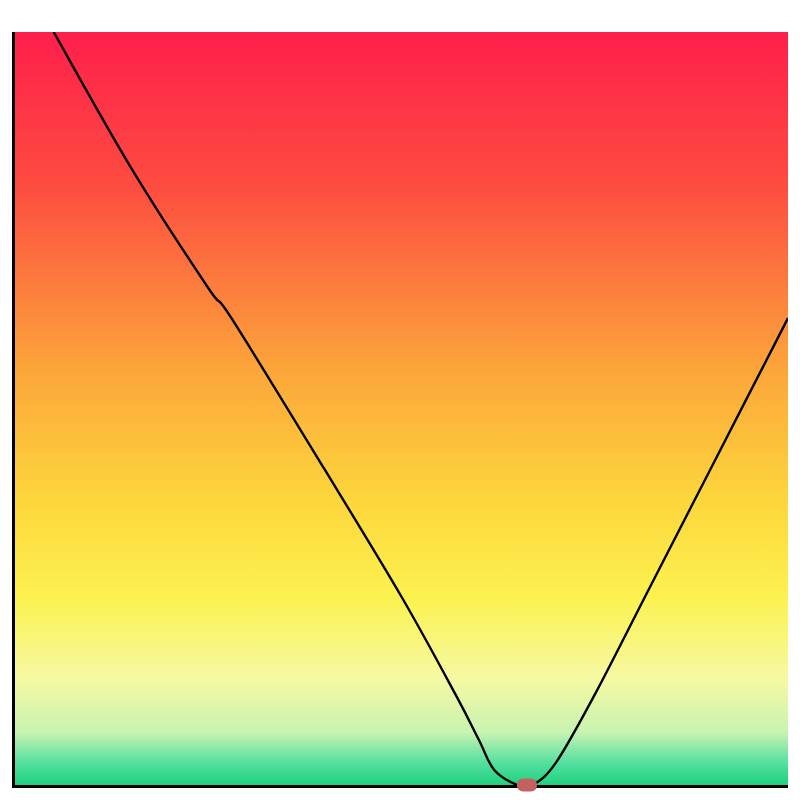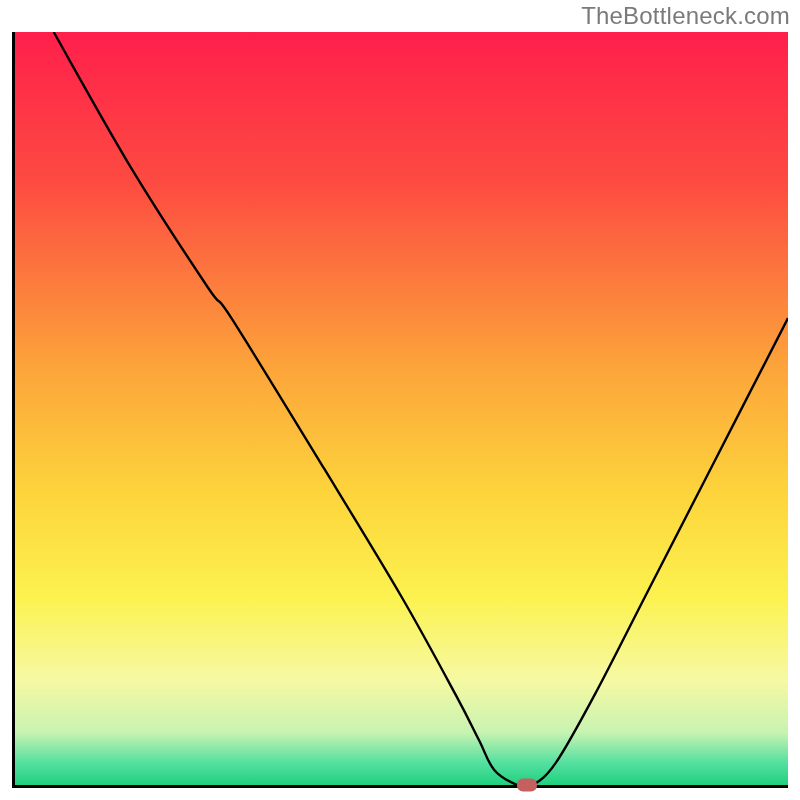--- a/index.html
+++ b/index.html
@@ -48,21 +48,20 @@
     height: 13px;
     border-radius: 6px;
     background: #c46060;
     transform: translate(-50%, 50%);
   }
 </style>
 </head>
 <body>
 
 <div class="root">
-  <div class="watermark">TheBottleneck.com</div>
 
   <div class="plot-area">
     <svg class="plot-svg" viewBox="0 0 776 753" preserveAspectRatio="none">
       <defs>
         <linearGradient id="bg-grad" x1="0" y1="0" x2="0" y2="1">
         <stop offset="0%" stop-color="#ff1f4b"></stop>
             <stop offset="20%" stop-color="#fd4b41"></stop>
             <stop offset="45%" stop-color="#fca63a"></stop>
             <stop offset="62%" stop-color="#fdd63c"></stop>
             <stop offset="75%" stop-color="#fcf24f"></stop>

